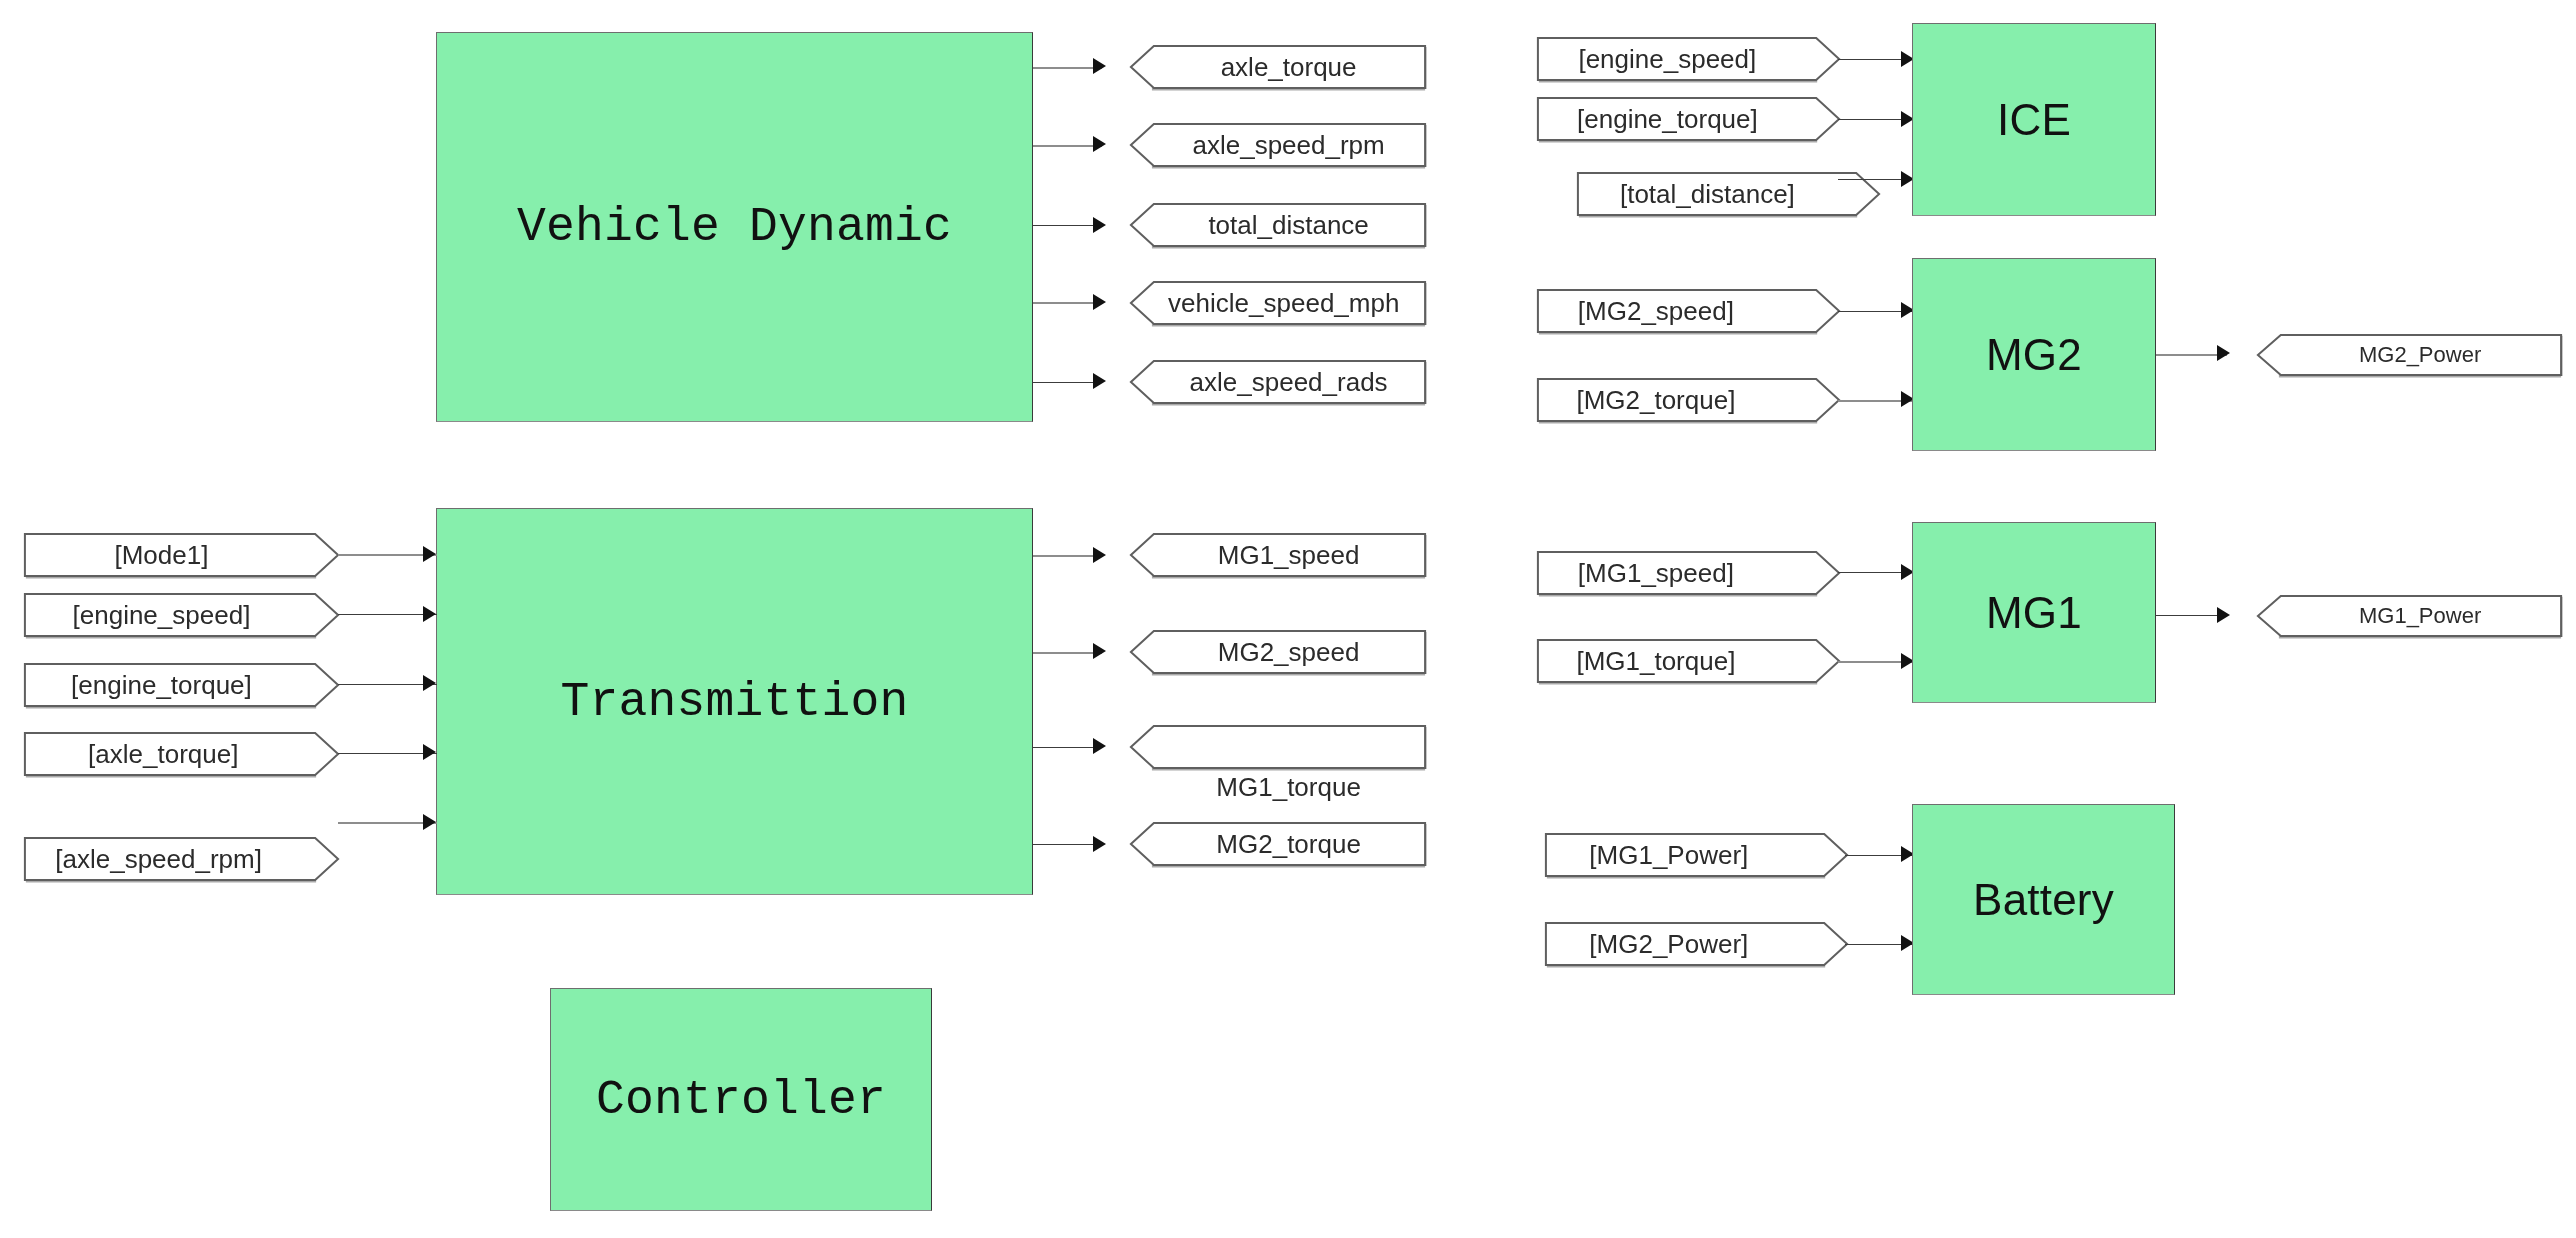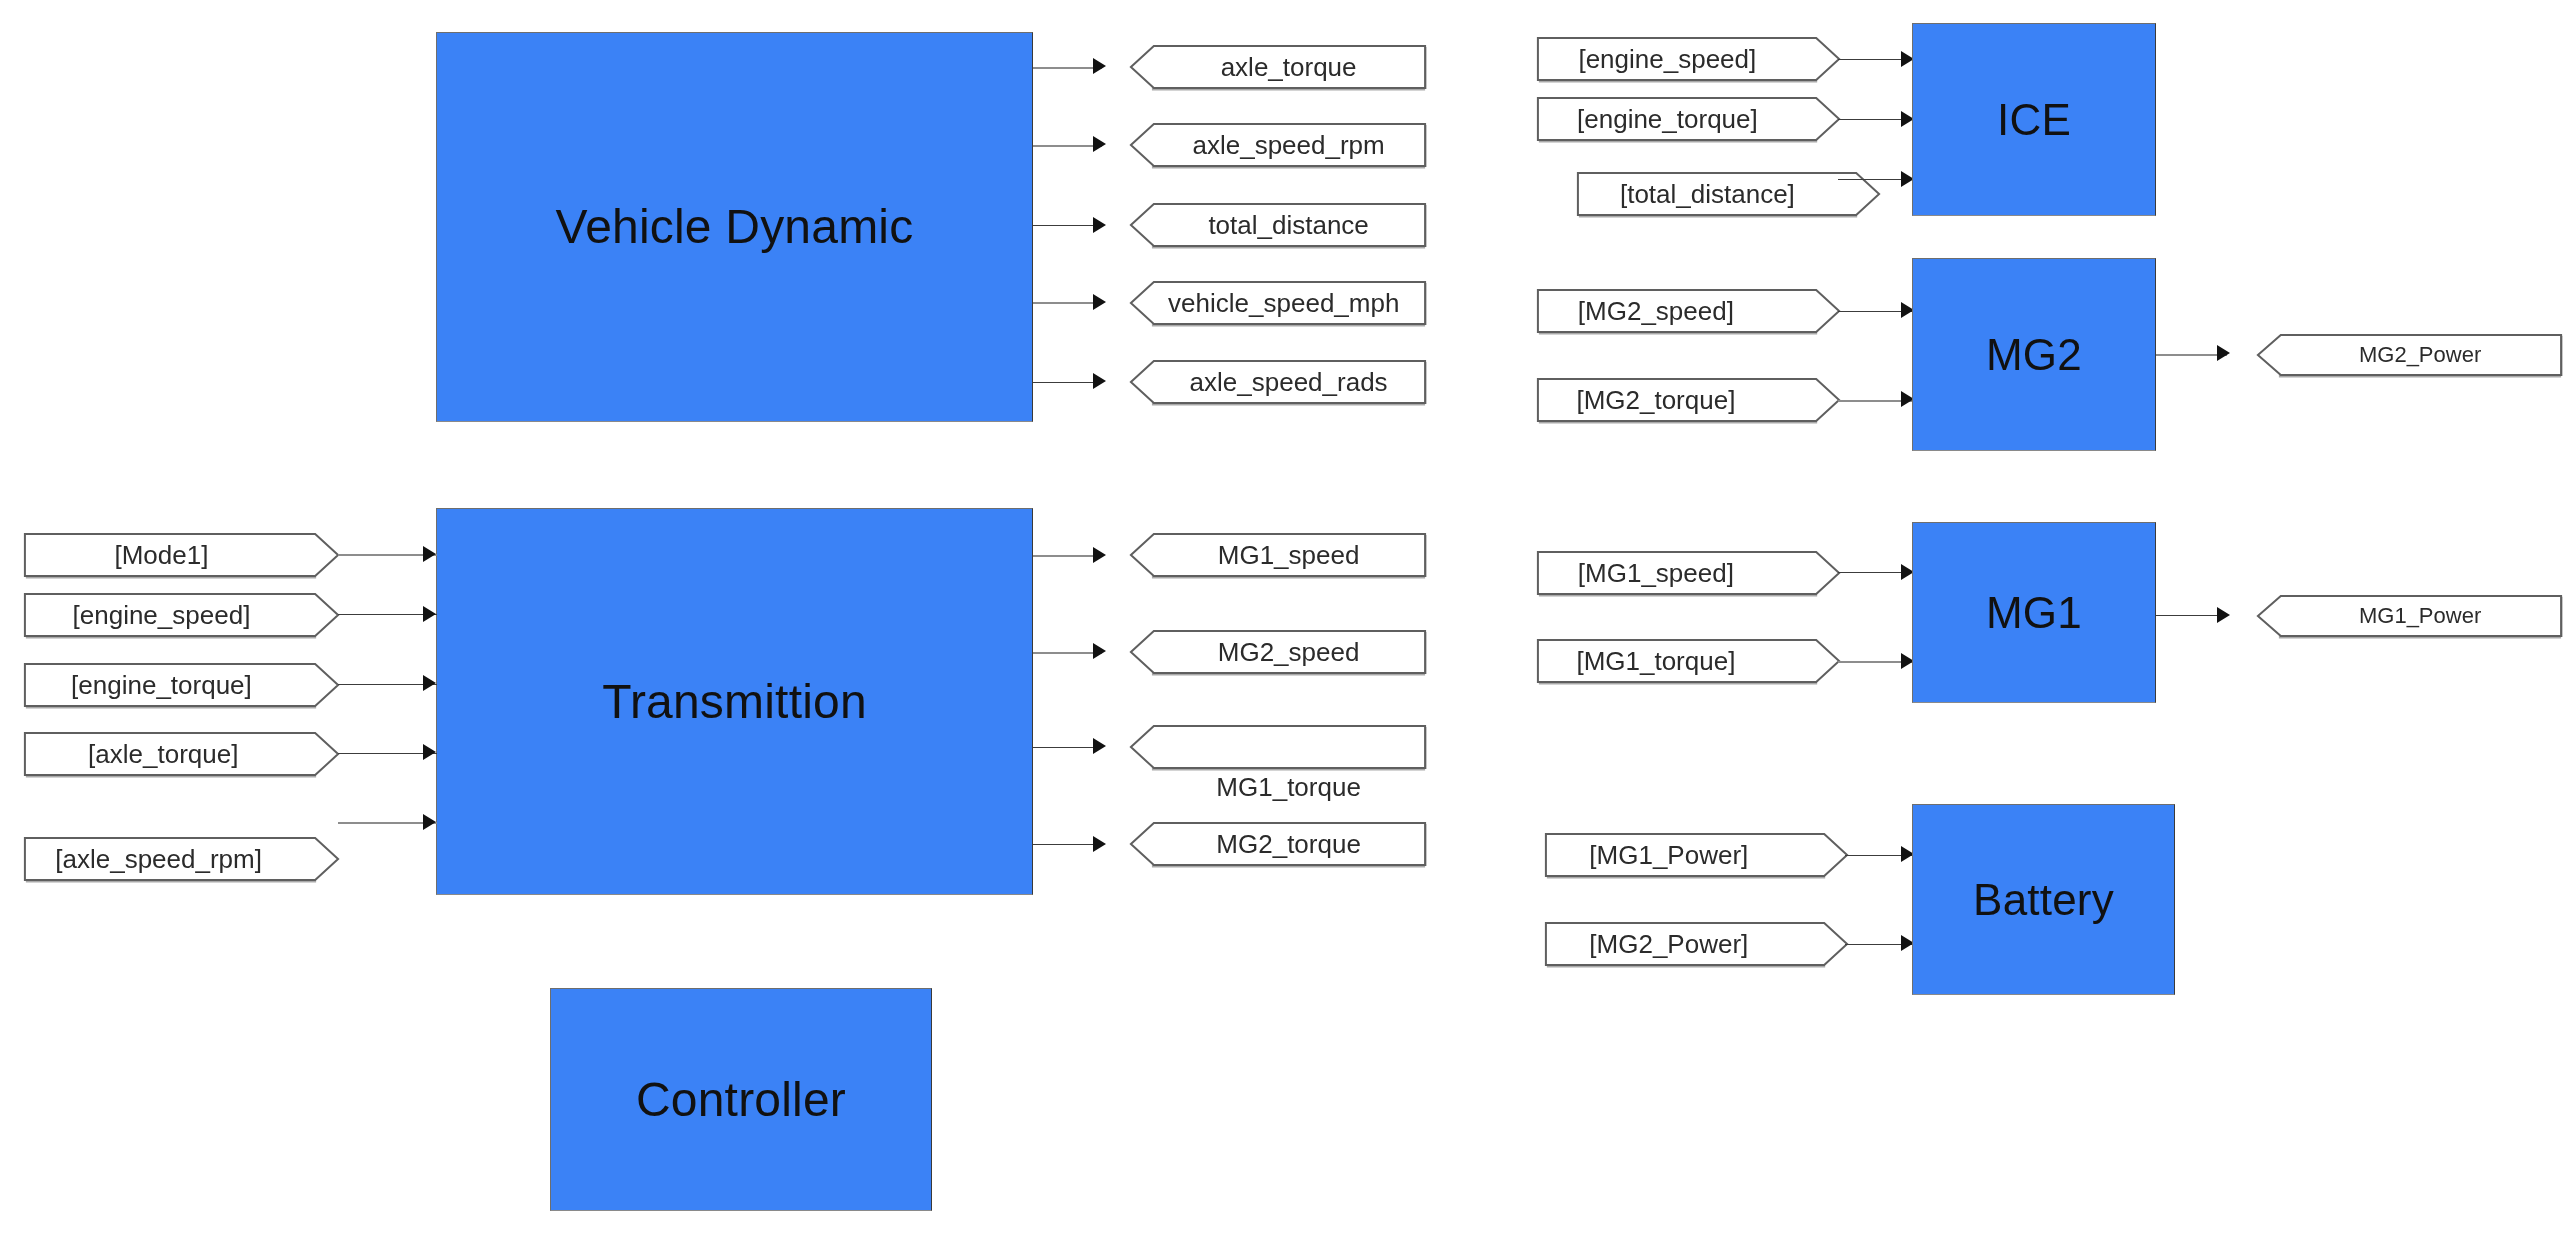--- a/index.html
+++ b/index.html
@@ -17,36 +17,36 @@
     width: 2576px;
     height: 1238px;
     background: #ffffff;
     overflow: hidden;
   }
 
   
   .block {
     position: absolute;
     box-sizing: border-box;
-    background: #3b82f6;
+    background: #86efac;
     border: 1.9px solid #6e6e6e;
     border-right-color: #3a3a3a;
     border-bottom-color: #8a8a8a;
     display: flex;
     align-items: center;
     justify-content: center;
   }
   .block .block-label {
     font-size: 44px;
     font-weight: 400;
     color: #111111;
     letter-spacing: 0.2px;
     white-space: nowrap;
   }
-  .block.big .block-label { font-size: 48px; }
+  .block.big .block-label { font-size: 48px; font-family: Liberation Mono, monospace; }
 
   
   .wire {
     position: absolute;
     height: 0;
     border-top: 1.9px solid #3c3c3c;
   }
   .wire.thick { border-top-width: 2.9px; border-top-color: #8d8d8d; }
 
   .arrowhead {

